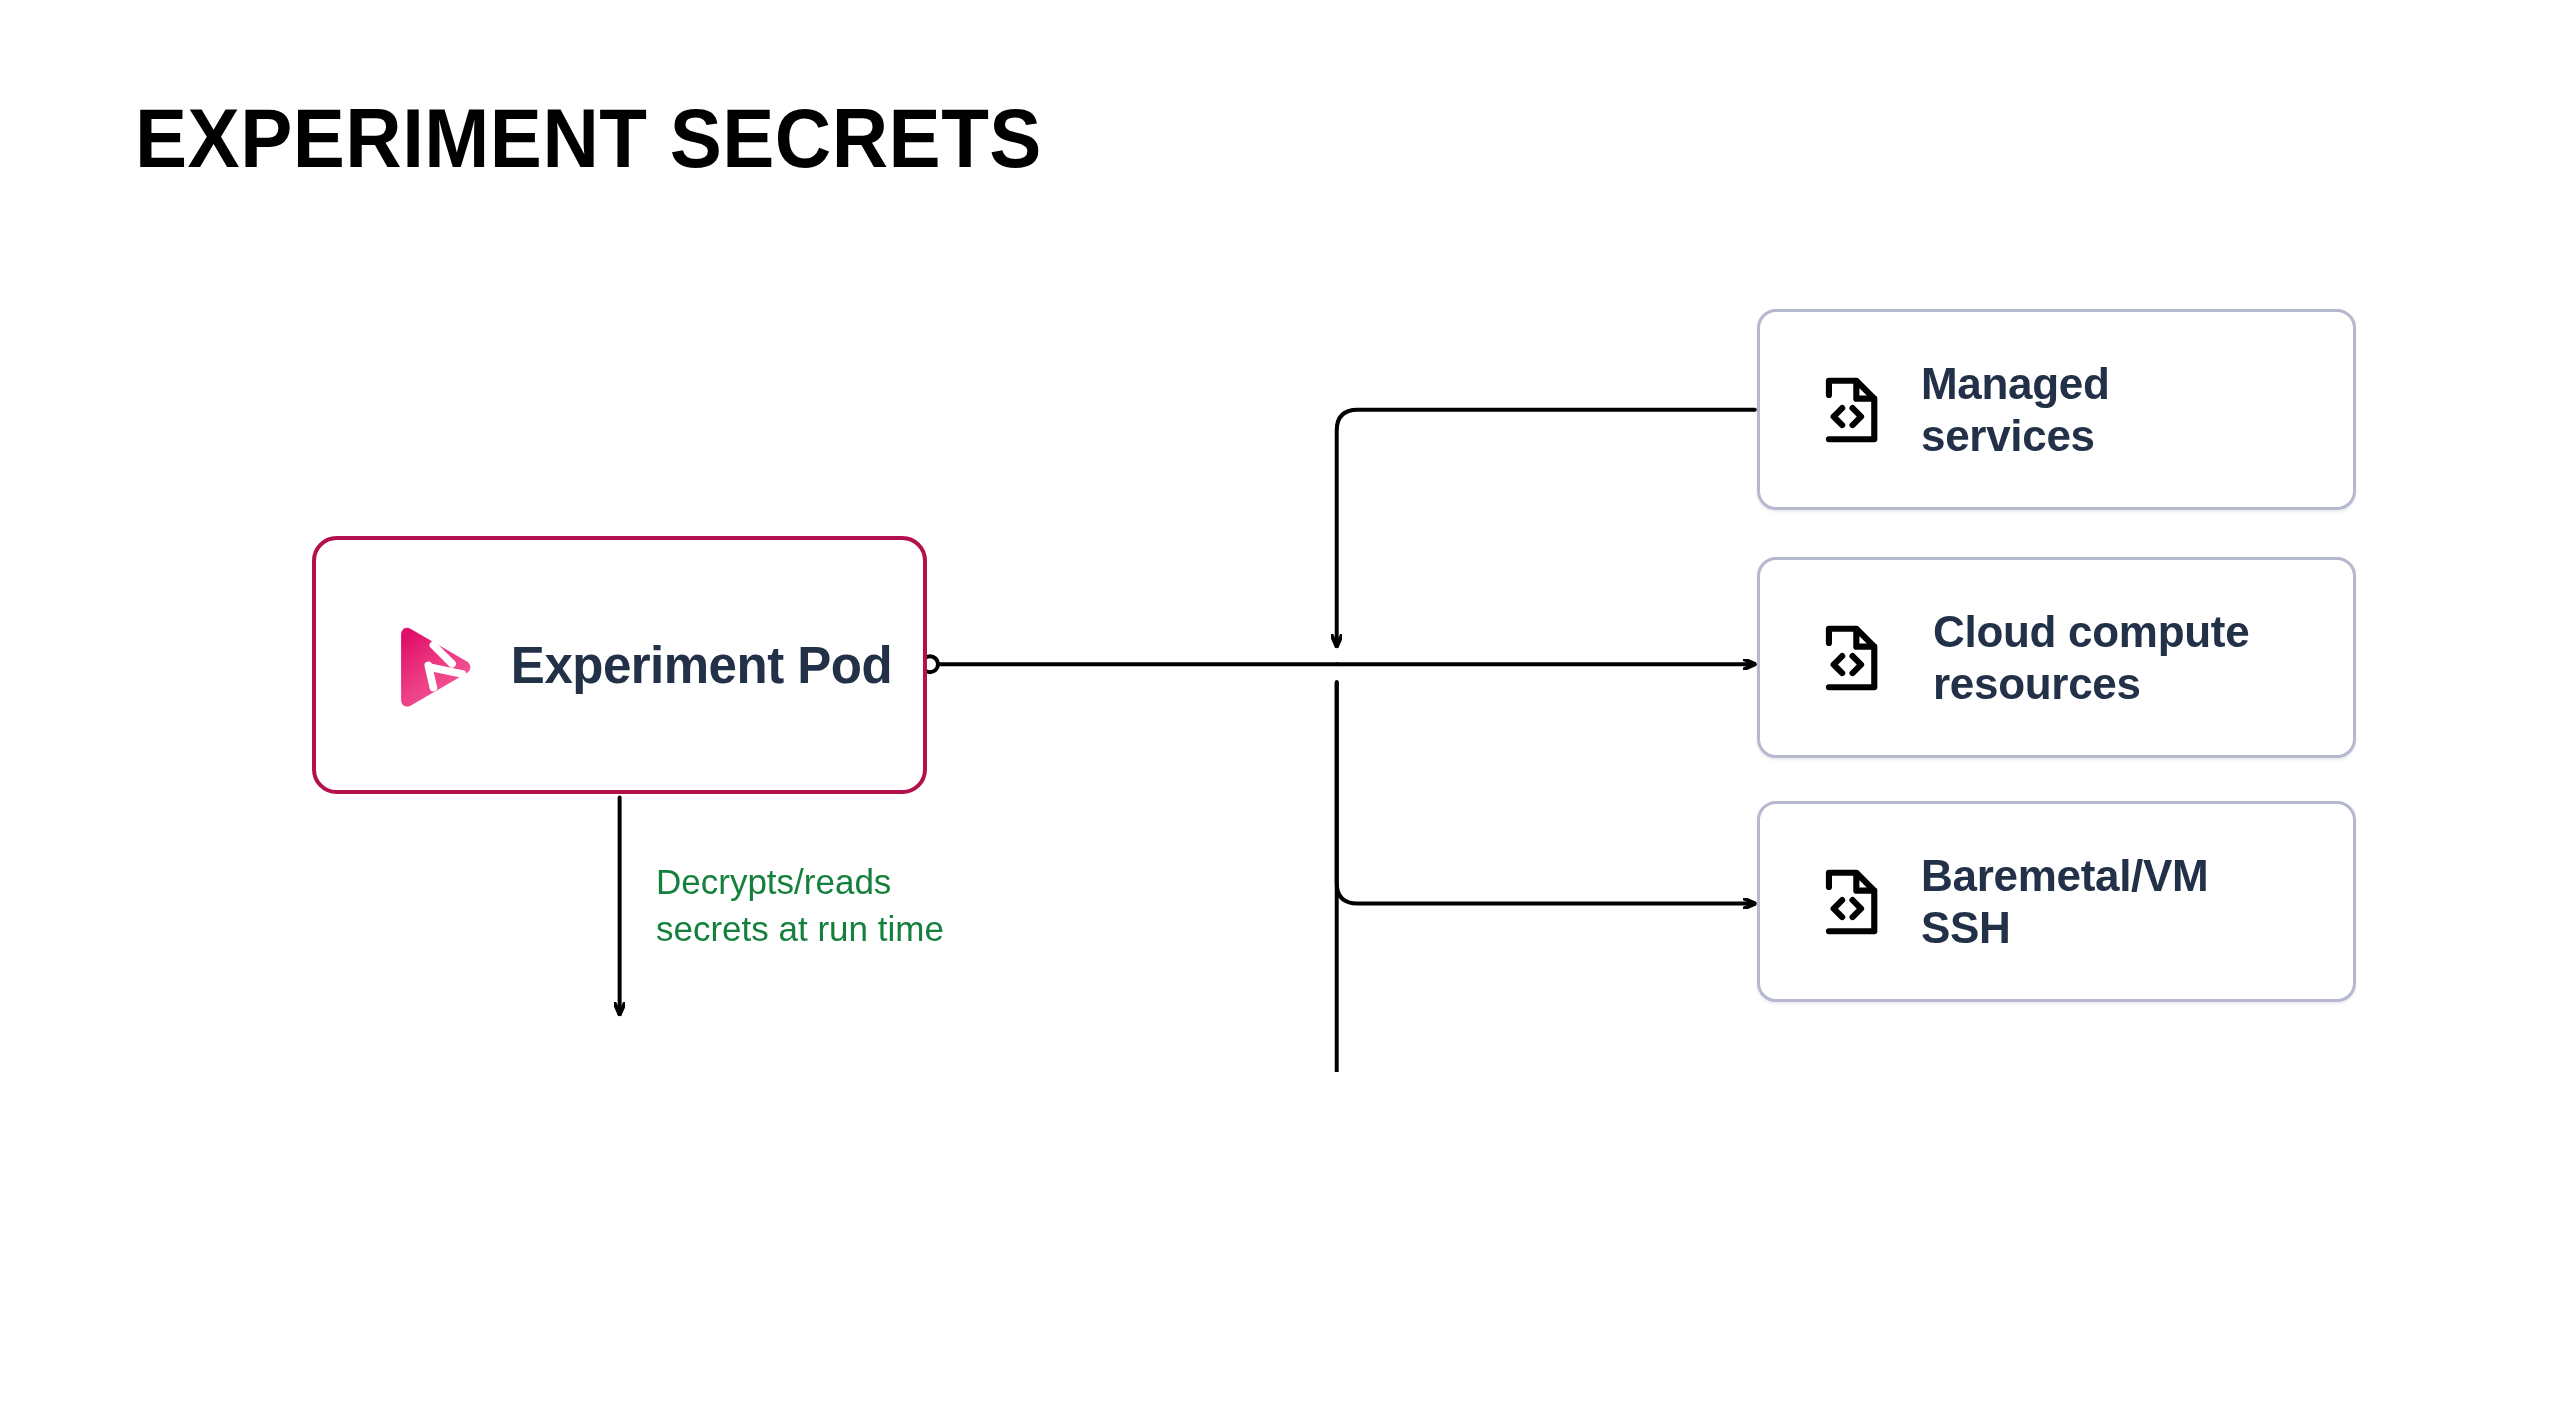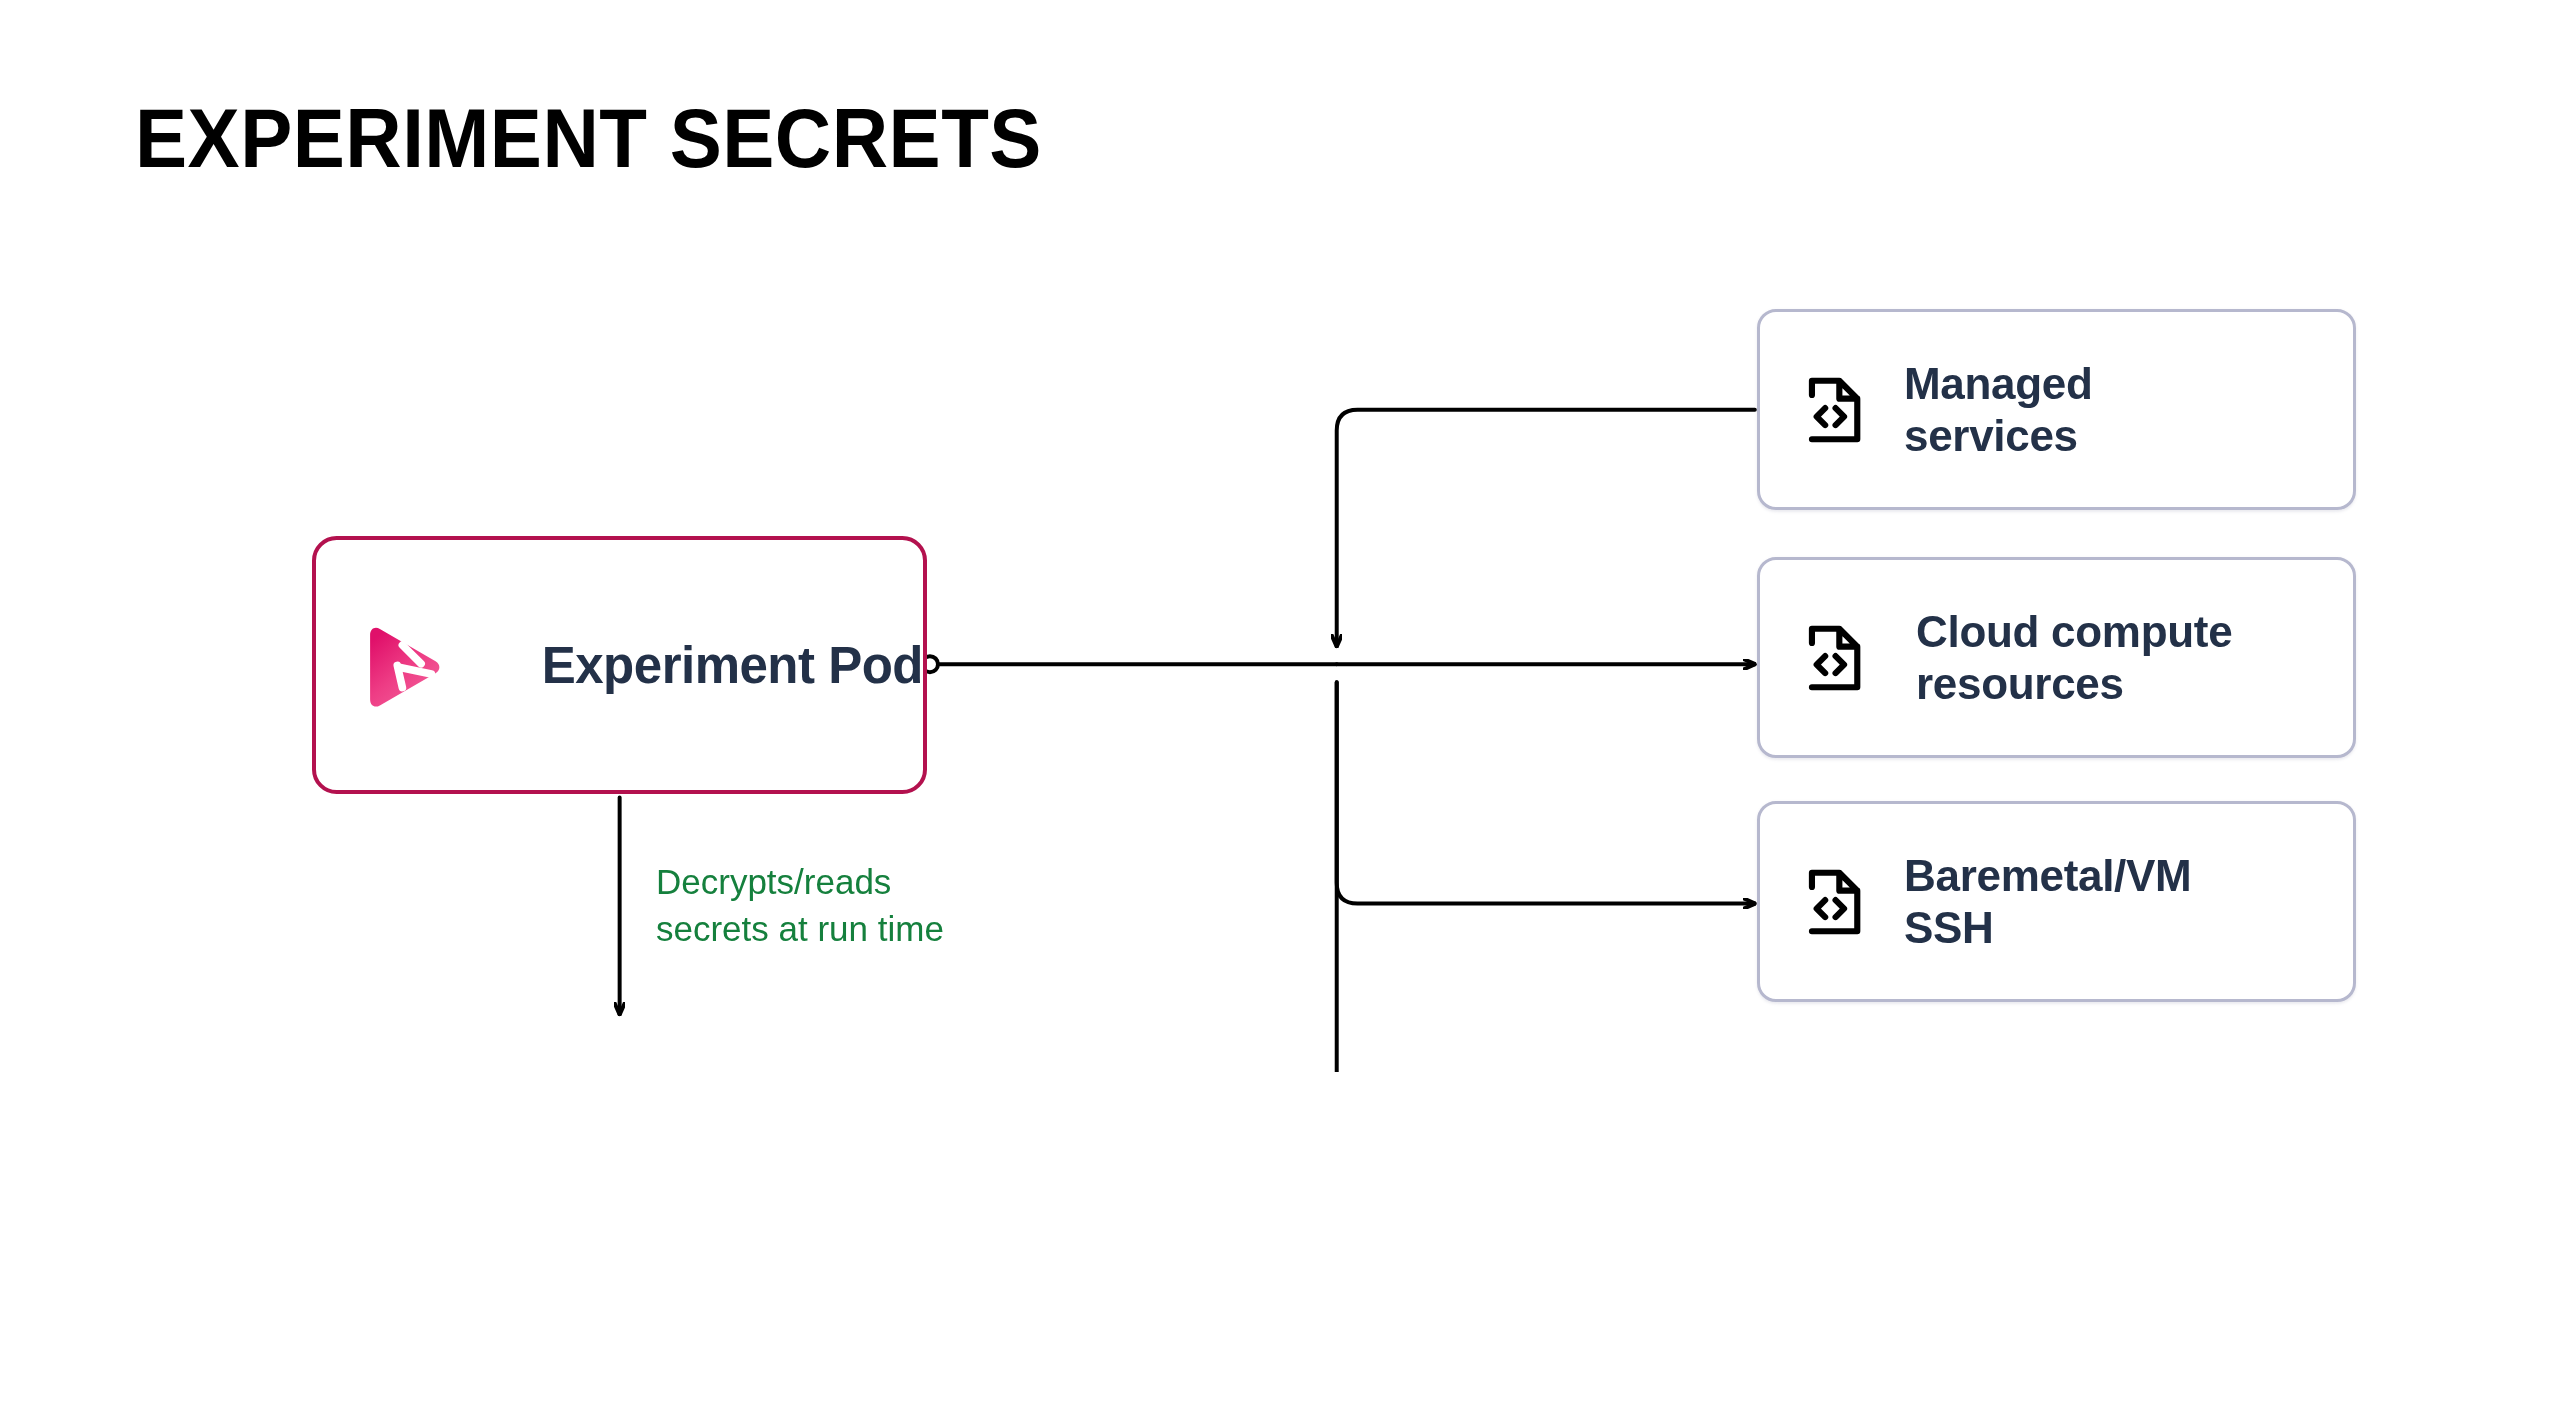--- a/index.html
+++ b/index.html
@@ -51,21 +51,21 @@
     left: 312px;
     top: 536px;
     width: 615px;
     height: 258px;
     box-sizing: border-box;
     border: 4.7px solid #B3114E;
     border-radius: 24.6px;
     background: #ffffff;
     display: flex;
     align-items: center;
-    justify-content: space-between;
+    justify-content: center;
     padding-left: 49px;
   }
   #pod-logo {
     width: 85px;
     height: 85px;
     flex: 0 0 auto;
   }
   #pod-label {
     margin-left: 30px;
     font-size: 51px;
@@ -101,21 +101,21 @@
     position: absolute;
     left: 1757px;
     width: 599px;
     height: 201px;
     box-sizing: border-box;
     border: 3.8px solid #B6B8CE;
     border-radius: 19px;
     background: #ffffff;
     display: flex;
     align-items: center;
-    padding-left: 47px;
+    padding-left: 64px;
     box-shadow: 0 1.9px 2.8px rgba(130,130,160,0.16);
   }
   .card-1 { top: 309px; }
   .card-2 { top: 557px; gap: 12px; }
   .card-3 { top: 801px; }
   .card-4 { top: 1047px; }
 
   .card-icon {
     width: 59px;
     height: 68px;

